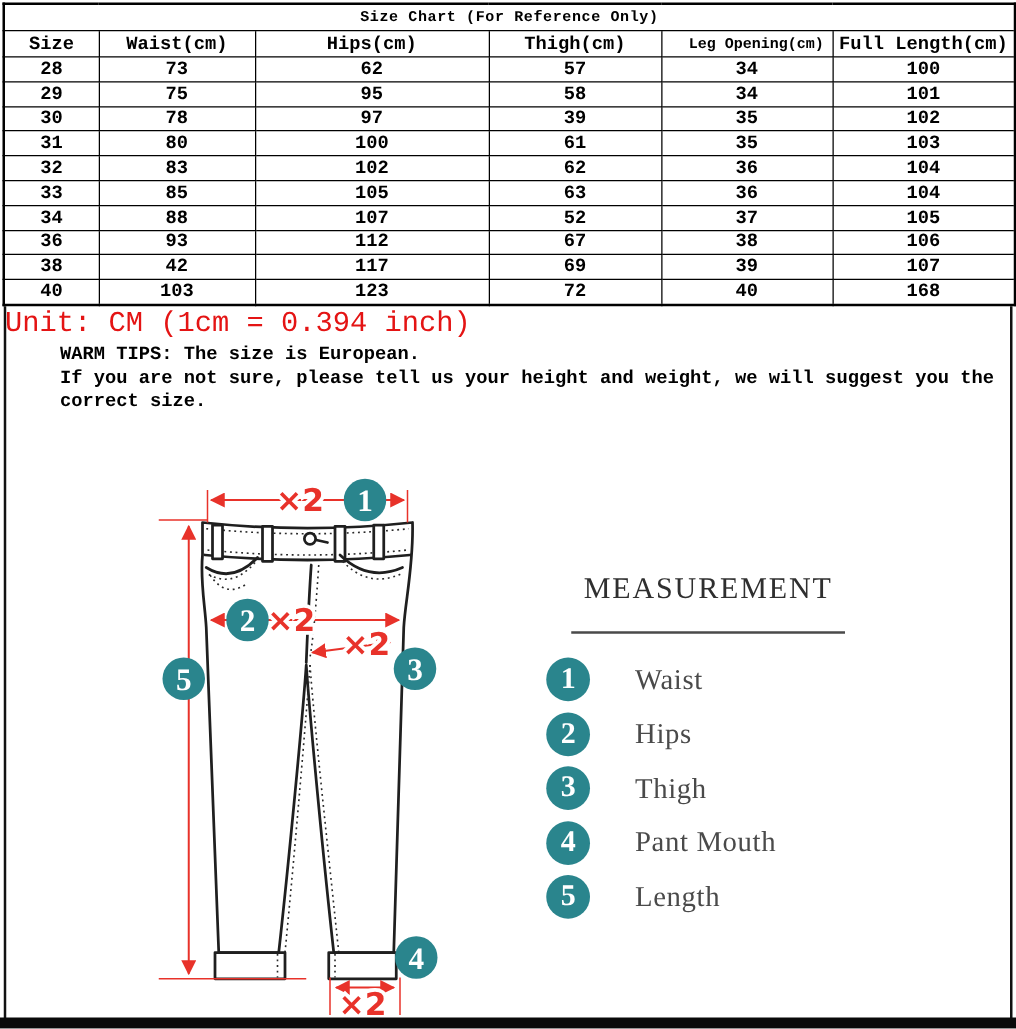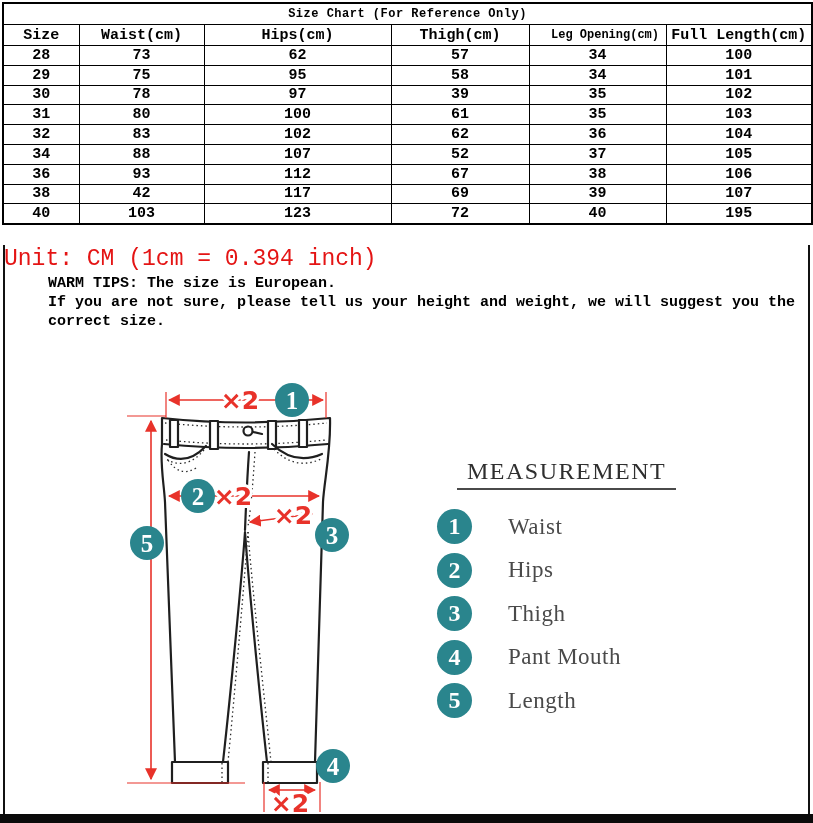--- a/index.html
+++ b/index.html
@@ -43,21 +43,21 @@
     font-family:"DejaVu Sans","Liberation Sans",sans-serif;font-size:25px;font-weight:700;
     text-anchor:middle;stroke:#fff;stroke-width:6;paint-order:stroke;
   }
   text.circ-num{
     font-family:"Liberation Serif","DejaVu Serif",serif;font-size:25px;font-weight:700;
     fill:#fff;text-anchor:middle;stroke:none;
   }
   
   .legend{position:absolute;left:437px;top:458px;width:280px;font-family:"Liberation Serif","DejaVu Serif",serif;}
   .legend-title{
-    display:inline-block;margin-left:20px;padding:0 10px 3px 10px;
+    display:inline-block;margin-left:20px;padding:0 10px 20px 10px;
     font-size:24px;letter-spacing:1.5px;color:#2f2f2f;border-bottom:2px solid #4a4a4a;
   }
   .legend-items{margin-top:19px;}
   .legend-item{display:flex;align-items:center;height:35px;margin-bottom:8.5px;}
   .legend-label{margin-left:36px;font-size:23px;color:#4a4a4a;letter-spacing:.5px;}
   .badge{
     width:35px;height:35px;border-radius:50%;flex:0 0 35px;
     display:flex;align-items:center;justify-content:center;
     color:#fff;font-size:24px;font-weight:700;
     font-family:"Liberation Serif","DejaVu Serif",serif;
@@ -125,20 +125,28 @@
         </tr>
         <tr>
           <td>32</td>
           <td>83</td>
           <td>102</td>
           <td>62</td>
           <td>36</td>
           <td>104</td>
         </tr>
         <tr>
+          <td>33</td>
+          <td>85</td>
+          <td>105</td>
+          <td>63</td>
+          <td>36</td>
+          <td>104</td>
+        </tr>
+        <tr>
           <td>34</td>
           <td>88</td>
           <td>107</td>
           <td>52</td>
           <td>37</td>
           <td>105</td>
         </tr>
         <tr>
           <td>36</td>
           <td>93</td>
@@ -154,21 +162,21 @@
           <td>69</td>
           <td>39</td>
           <td>107</td>
         </tr>
         <tr>
           <td>40</td>
           <td>103</td>
           <td>123</td>
           <td>72</td>
           <td>40</td>
-          <td>195</td>
+          <td>168</td>
         </tr>
       </tbody>
   </table>
 
   <div class="unit-note" style="color: rgb(228, 20, 20);">Unit: CM (1cm = 0.394 inch)</div>
   <div class="tips">
     <div class="tip-line">WARM TIPS: The size is European.</div>
     <div class="tip-line">If you are not sure, please tell us your height and weight, we will suggest you the</div>
     <div class="tip-line">correct size.</div>
   </div>

